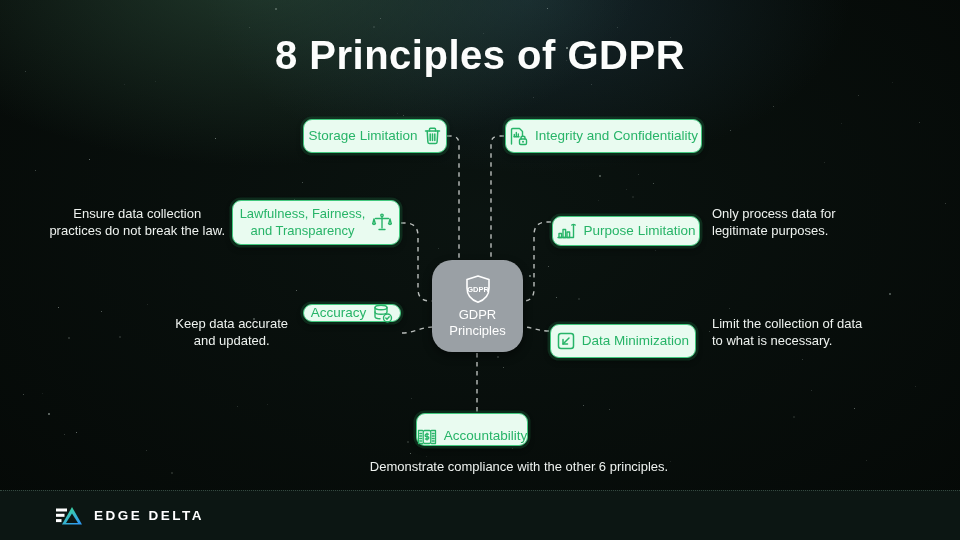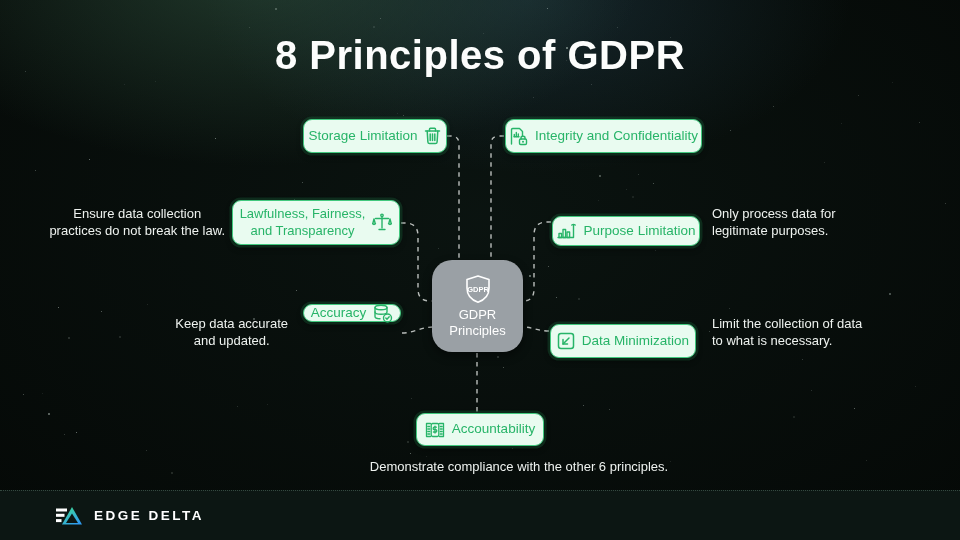--- a/index.html
+++ b/index.html
@@ -251,21 +251,21 @@
 
   <div class="center-node">
     <svg width="28" height="30" viewBox="0 0 28 30">
       <path d="M14 2 L25 5.5 V14 C25 22 19.5 26.3 14 28.2 C8.5 26.3 3 22 3 14 V5.5 Z" fill="none" stroke="#ffffff" stroke-width="1.6" stroke-linejoin="round"></path>
       <text x="14" y="17.5" text-anchor="middle" font-size="7.5" font-weight="bold" fill="#ffffff" font-family="Liberation Sans, sans-serif">GDPR</text>
     </svg>
     <div class="node-label">GDPR
 Principles</div>
   </div>
 
-  <div class="pill" style="left:416px;top:413px;width:128px;height:33px;">
+  <div class="pill" style="left:416px;top:413px;width:112px;height:33px;align-items:flex-end;">
     <svg width="20" height="16" viewBox="0 0 20 16">
       <g fill="none" stroke="#27b468" stroke-width="1.3" stroke-linecap="round" stroke-linejoin="round">
         <path d="M5.5 1.5 H1.5 V14.5 H5.5"></path>
         <path d="M14.5 1.5 H18.5 V14.5 H14.5"></path>
         <path d="M2.8 4.5 H4.7 M2.8 7 H4.7 M2.8 9.5 H4.7 M2.8 12 H4.7"></path>
         <path d="M15.3 4.5 H17.2 M15.3 7 H17.2 M15.3 9.5 H17.2 M15.3 12 H17.2"></path>
         <rect x="6.2" y="1.5" width="7.6" height="13" rx="1.4"></rect>
         <path d="M11.4 5.2 H9.2 Q8.2 5.2 8.2 6.4 Q8.2 7.6 9.2 7.6 H10.8 Q11.8 7.6 11.8 8.8 Q11.8 10 10.8 10 H8.4"></path>
         <path d="M10 4.2 V11"></path>
       </g>

